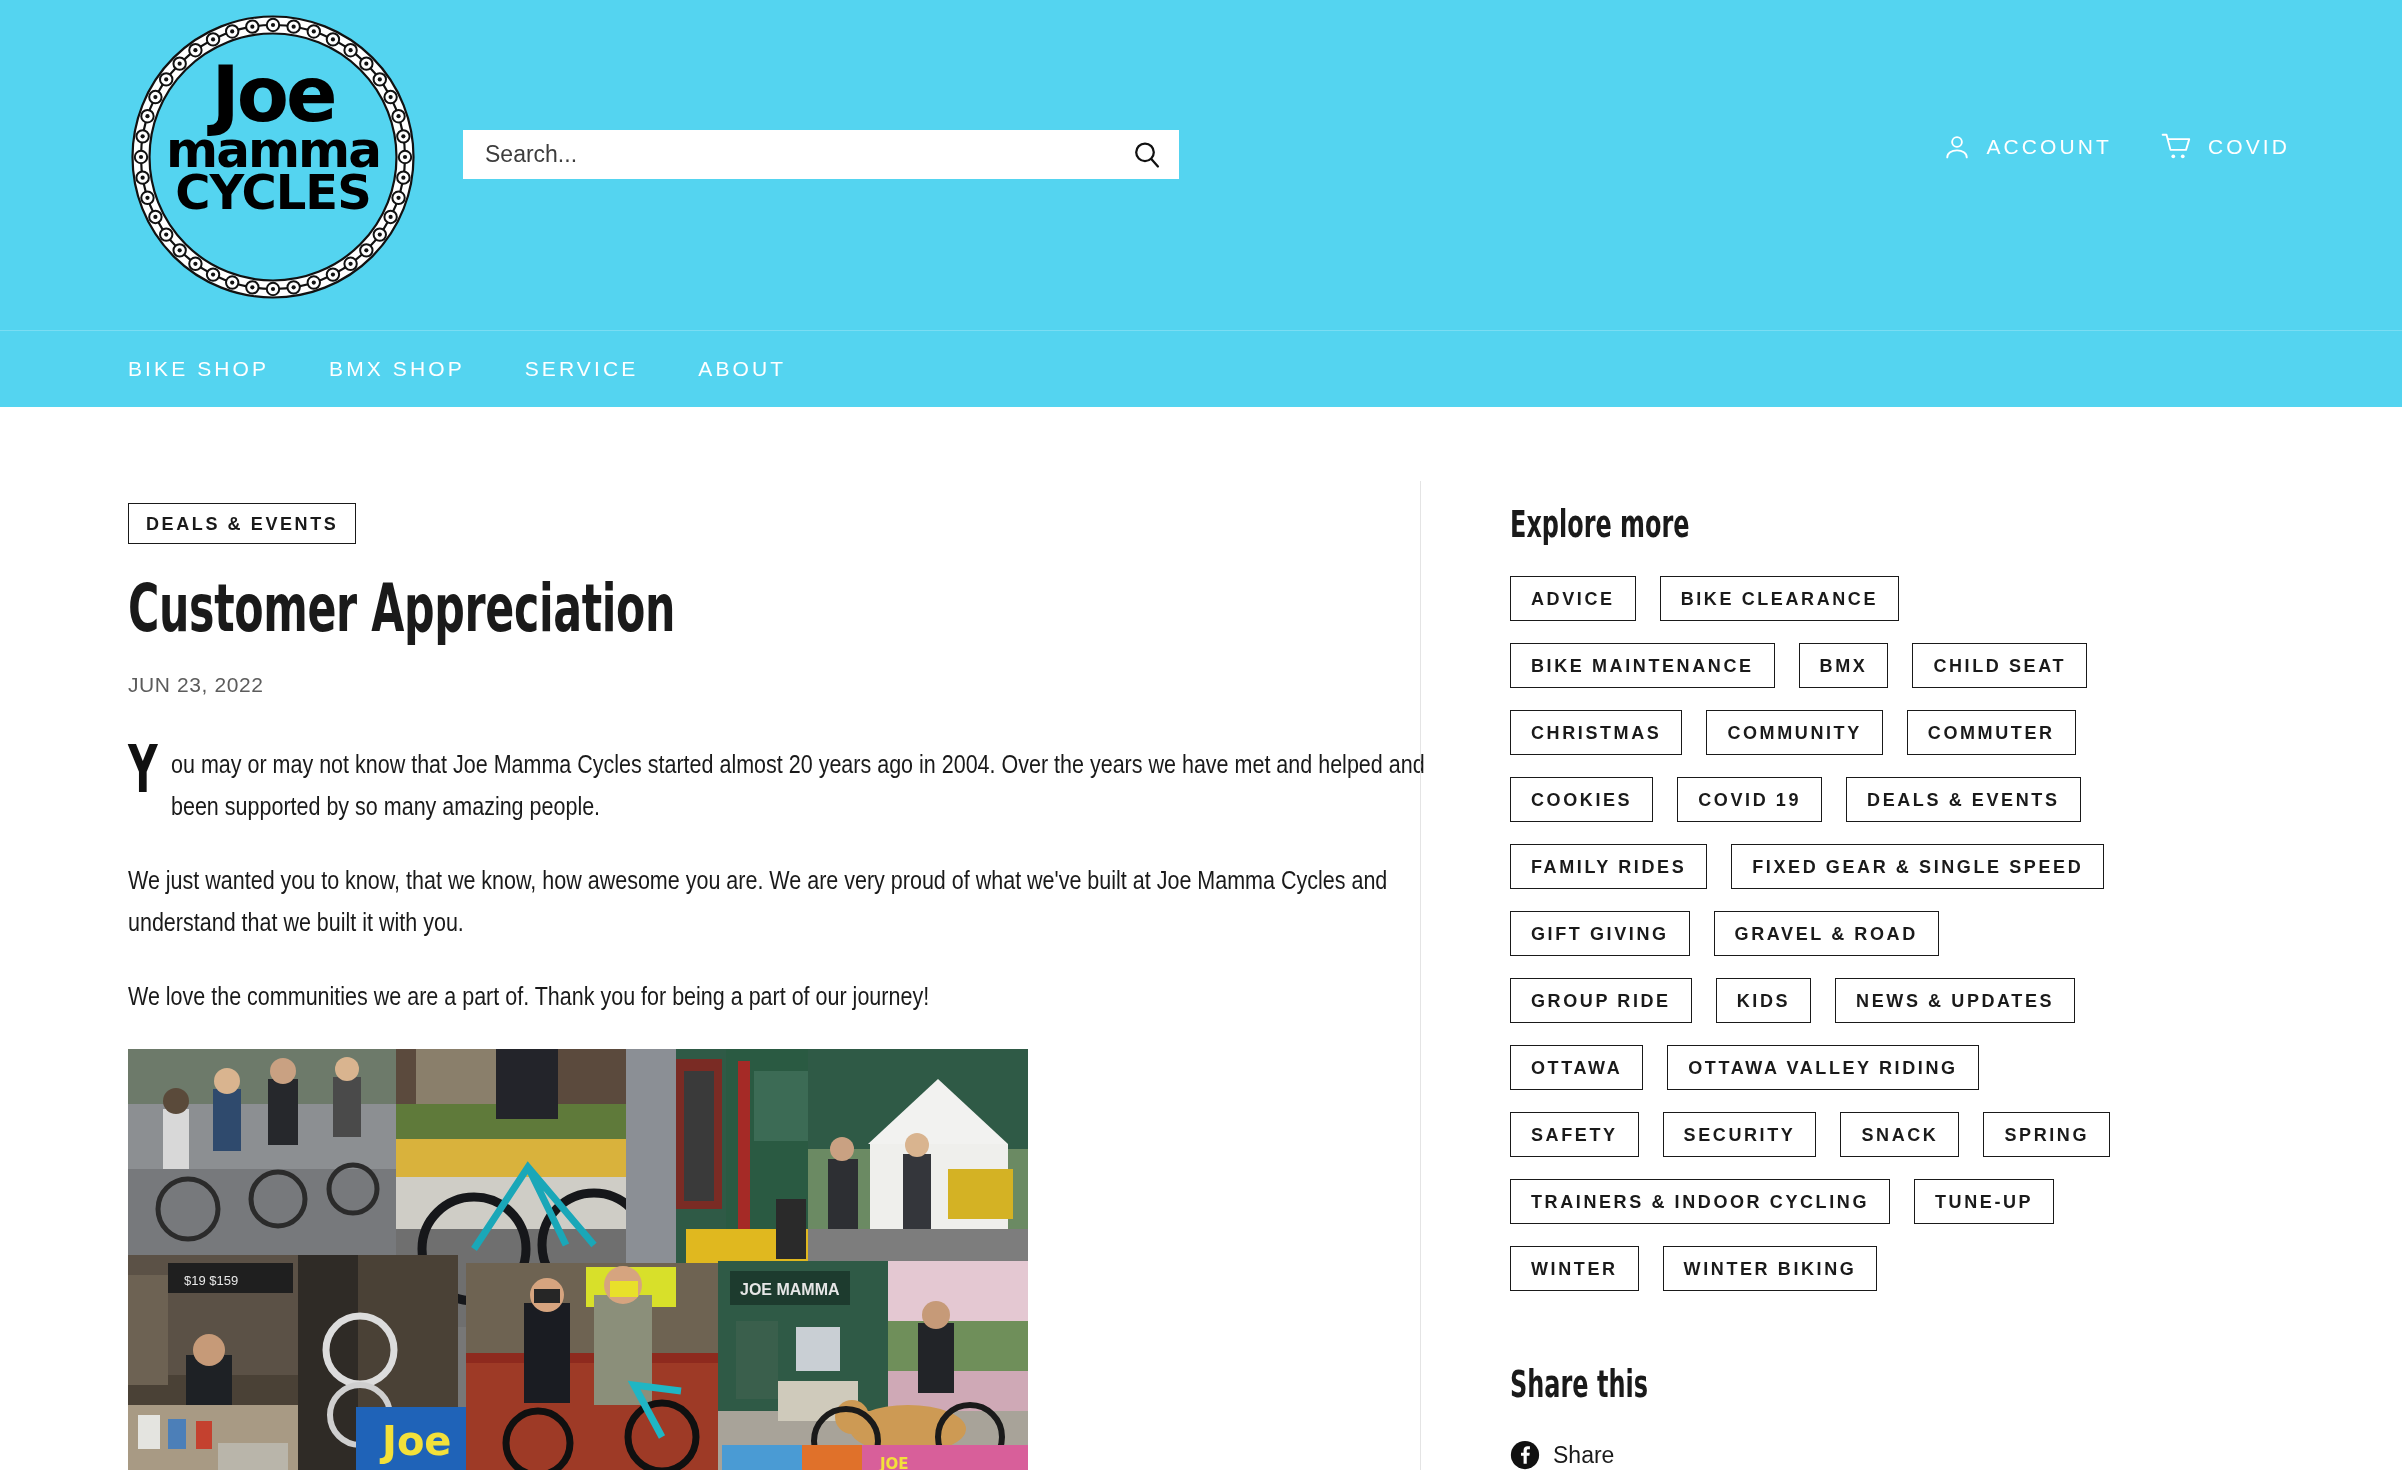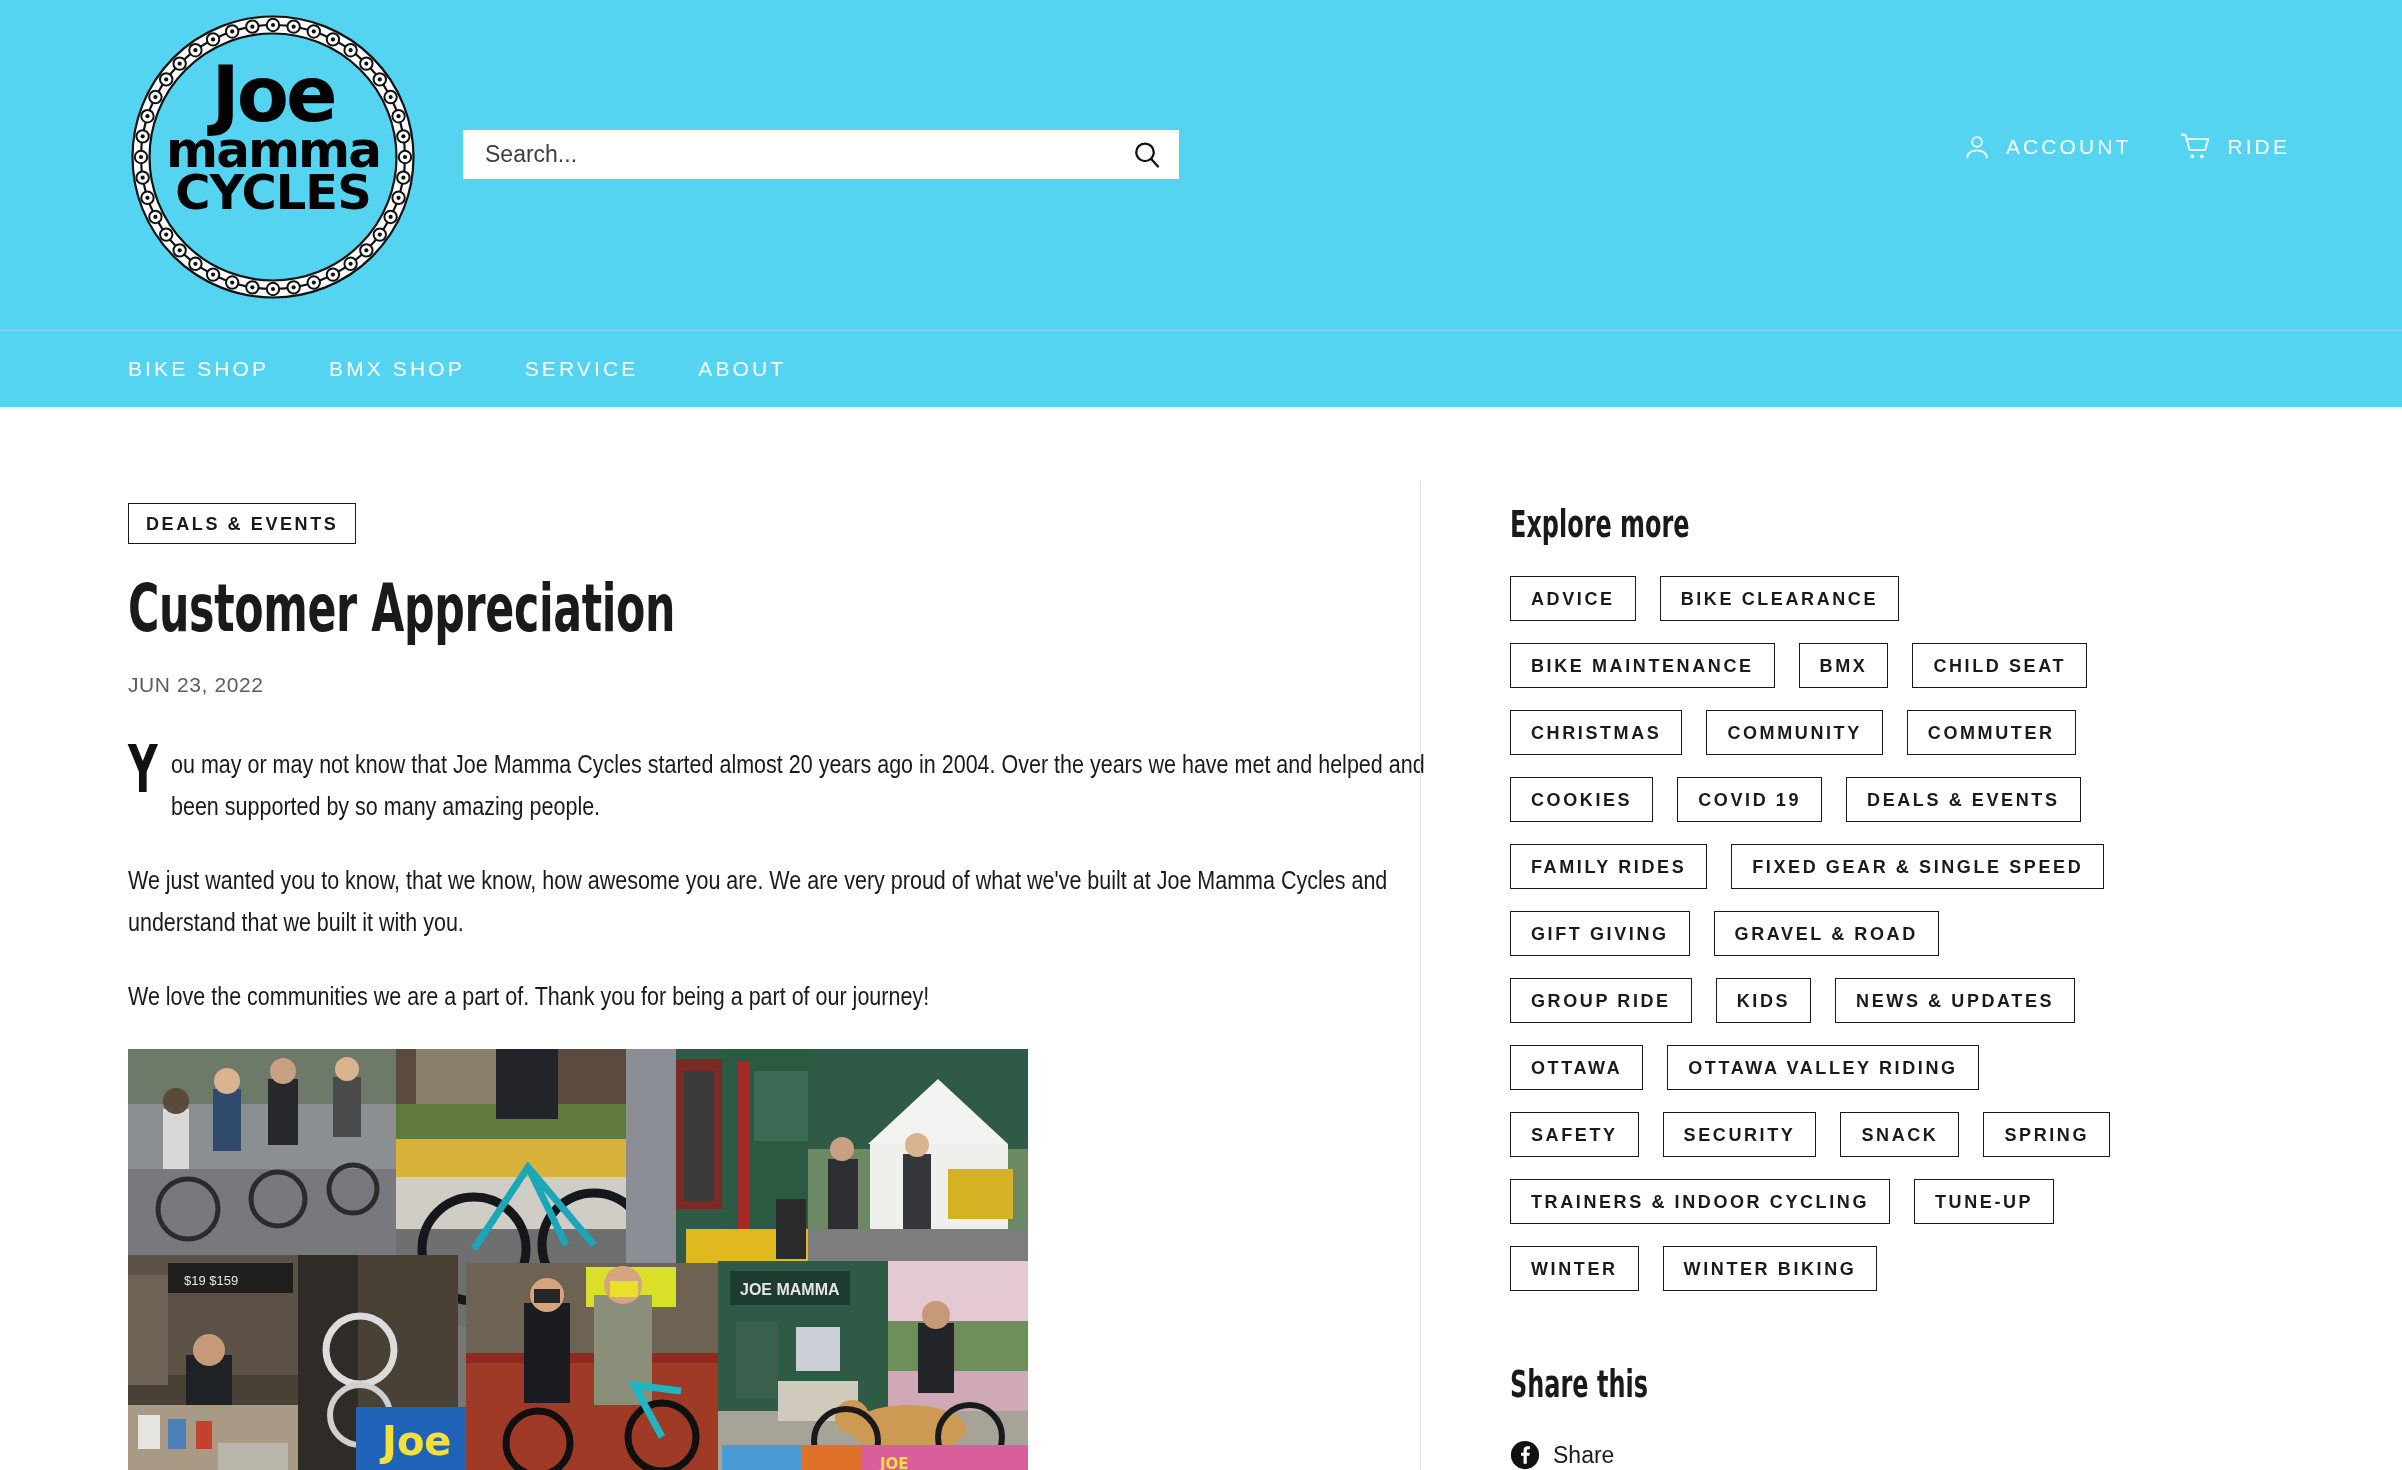--- a/index.html
+++ b/index.html
@@ -397,21 +397,21 @@
         <path d="M4.2 20.3c0-3.6 3.5-5.6 7.8-5.6s7.8 2 7.8 5.6" stroke-linecap="round"></path>
       </svg>
       <span class="lbl">ACCOUNT</span>
     </a>
     <a class="hdr-link" href="#">
       <svg width="34" height="30" viewBox="0 0 26 24" fill="none" stroke="#fff" stroke-width="1.5">
         <path d="M1.5 2.2h3.1l3.2 12.1h12.4l2.6-8.6H6.2" stroke-linecap="round" stroke-linejoin="round"></path>
         <circle cx="10" cy="19.4" r="1.5" fill="#fff" stroke="none"></circle>
         <circle cx="17.6" cy="19.4" r="1.5" fill="#fff" stroke="none"></circle>
       </svg>
-      <span class="lbl">RIDE</span>
+      <span class="lbl">COVID</span>
     </a>
   </div>
 </div>
 
 <nav class="nav">
   <a class="nav-item" href="#">BIKE SHOP</a>
   <a class="nav-item" href="#">BMX SHOP</a>
   <a class="nav-item" href="#">SERVICE</a>
   <a class="nav-item" href="#">ABOUT</a>
 </nav>

